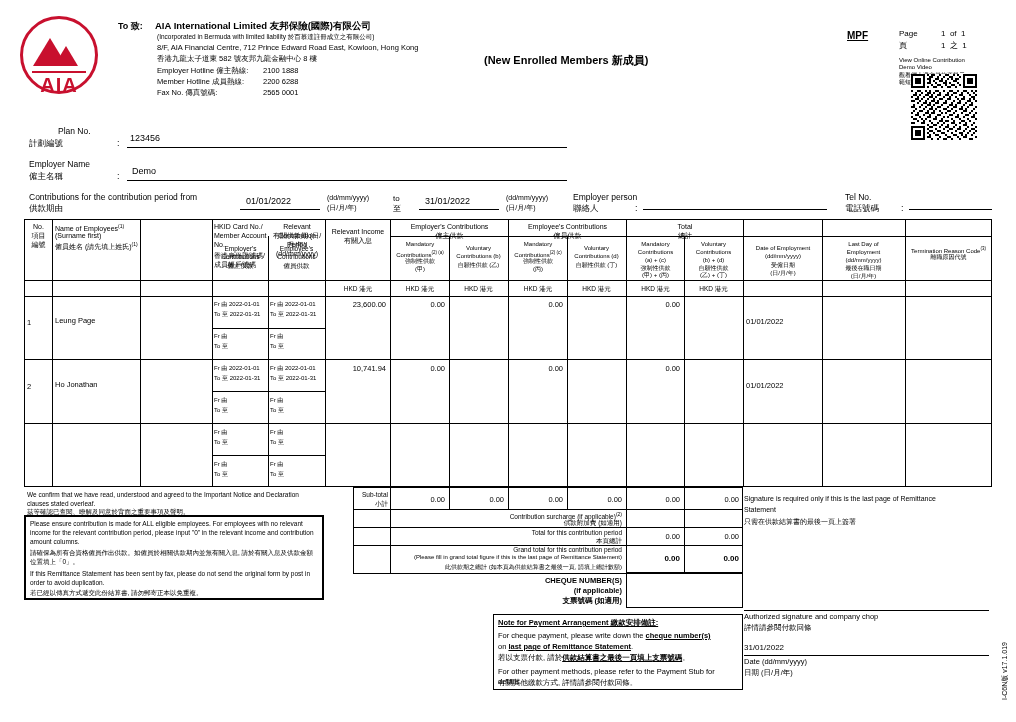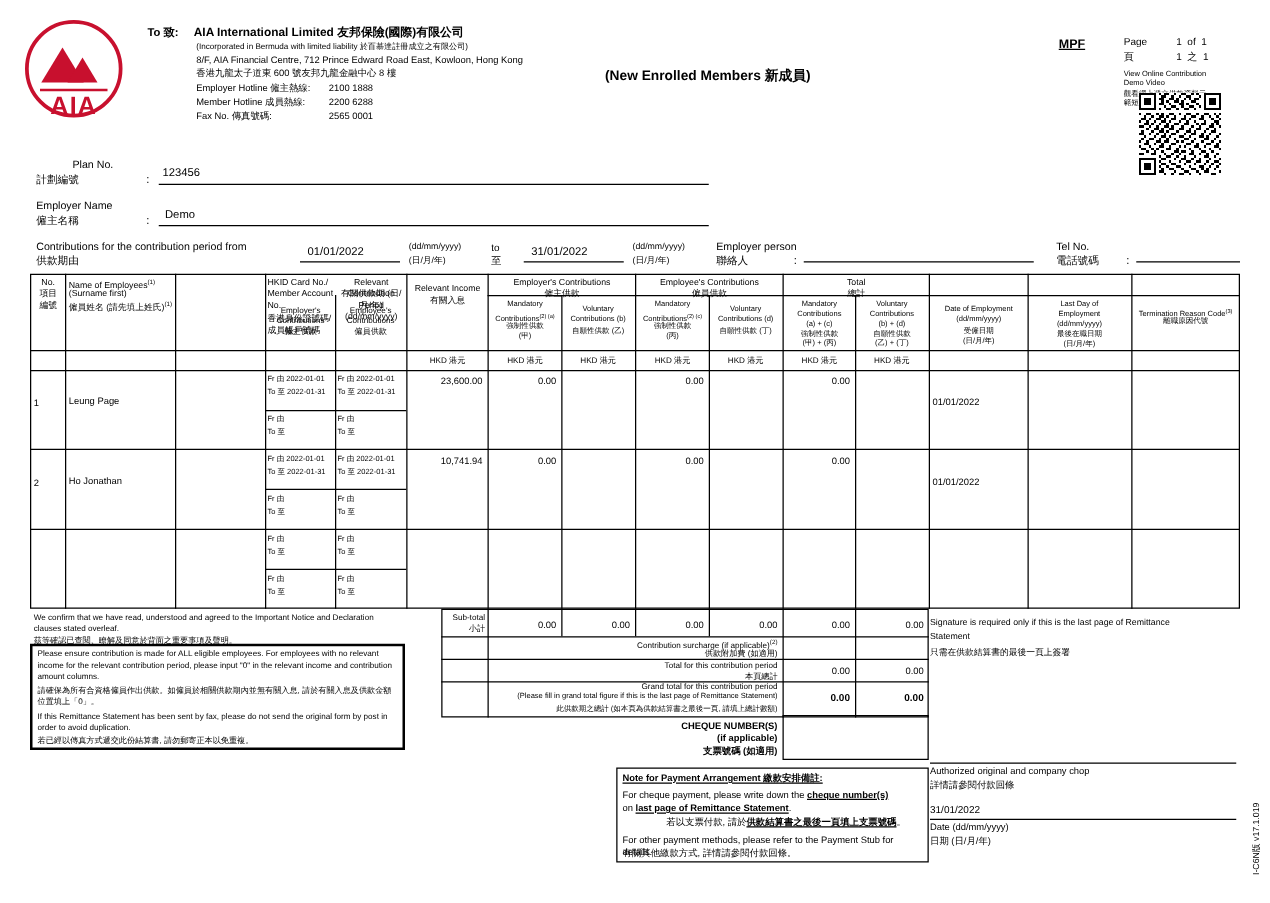--- a/index.html
+++ b/index.html
@@ -39,21 +39,21 @@
     <div class="mtn"></div>
     <div class="mtn2"></div>
     <div class="bar"></div>
     <div class="aia">AIA</div>
   </div>
 
   <div class="t bold" style="left:118px;top:20px;font-size:9px;">To 致:</div>
   <div class="t bold" style="left:155px;top:20px;font-size:9.5px;">AIA International Limited 友邦保險(國際)有限公司</div>
   <div class="t" style="left:157px;top:33px;font-size:6.5px;">(Incorporated in Bermuda with limited liability 於百慕達註冊成立之有限公司)</div>
   <div class="t" style="left:157px;top:43px;font-size:7.5px;">8/F, AIA Financial Centre, 712 Prince Edward Road East, Kowloon, Hong Kong</div>
-  <div class="t" style="left:157px;top:54px;font-size:7.5px;">香港九龍太子道東 600 號友邦九龍金融中心 8 樓</div>
+  <div class="t" style="left:157px;top:54px;font-size:7.5px;">香港九龍太子道東 582 號友邦九龍金融中心 8 樓</div>
   <div class="t" style="left:157px;top:66px;font-size:7.5px;">Employer Hotline 僱主熱線:</div>
   <div class="t" style="left:263px;top:66px;font-size:7.5px;">2100 1888</div>
   <div class="t" style="left:157px;top:77px;font-size:7.5px;">Member Hotline 成員熱線:</div>
   <div class="t" style="left:263px;top:77px;font-size:7.5px;">2200 6288</div>
   <div class="t" style="left:157px;top:88px;font-size:7.5px;">Fax No. 傳真號碼:</div>
   <div class="t" style="left:263px;top:88px;font-size:7.5px;">2565 0001</div>
 
   <div class="t bold" style="left:484px;top:53px;font-size:11px;">(New Enrolled Members 新成員)</div>
 
   <div class="t bold ul" style="left:847px;top:30px;font-size:10px;">MPF</div>
@@ -612,31 +612,31 @@
   <div class="t bold rt" style="left:490px;top:586px;width:132px;font-size:7.5px;">(if applicable)</div>
   <div class="t bold rt" style="left:490px;top:596px;width:132px;font-size:7.5px;">支票號碼 (如適用)</div>
   <div class="box" style="left:626px;top:572px;width:117px;height:36px;"></div>
   <div class="cell" style="left:630px;top:585px;width:110px;font-size:8px;"></div>
 
   <div class="t" style="left:744px;top:495px;font-size:7px;">Signature is required only if this is the last page of Remittance</div>
   <div class="t" style="left:744px;top:506px;font-size:7px;">Statement</div>
   <div class="t" style="left:744px;top:517px;font-size:7px;">只需在供款結算書的最後一頁上簽署</div>
 
   <div class="line" style="left:744px;top:610px;width:245px;height:1px;"></div>
-  <div class="t" style="left:744px;top:612px;font-size:7.5px;">Authorized original and company chop</div>
+  <div class="t" style="left:744px;top:612px;font-size:7.5px;">Authorized signature and company chop</div>
   <div class="t" style="left:744px;top:623px;font-size:7.5px;">詳情請參閱付款回條</div>
 
   <div class="t" style="left:744px;top:643px;font-size:8px;">31/01/2022</div>
   <div class="line" style="left:744px;top:655px;width:245px;height:1px;"></div>
   <div class="t" style="left:744px;top:657px;font-size:7.5px;">Date (dd/mm/yyyy)</div>
   <div class="t" style="left:744px;top:668px;font-size:7.5px;">日期 (日/月/年)</div>
 
   <div class="box" style="left:493px;top:614px;width:250px;height:76px;"></div>
   <div class="t bold ul" style="left:498px;top:618px;font-size:7.5px;">Note for Payment Arrangement 繳款安排備註:</div>
   <div class="t" style="left:498px;top:631px;font-size:7.5px;"><span>For cheque payment, please write down the</span> <span class="bold ul">cheque number(s)</span></div>
   <div class="t" style="left:498px;top:642px;font-size:7.5px;"><span>on</span> <span class="bold ul">last page of Remittance Statement</span><span>.</span></div>
-  <div class="t" style="left:498px;top:653px;font-size:7.5px;margin-left:35px;"><span>若以支票付款, 請於</span><span class="bold ul">供款結算書之最後一頁填上</span><span class="bold ul">支票號碼</span><span>。</span></div>
+  <div class="t" style="left:498px;top:653px;font-size:7.5px;"><span>若以支票付款, 請於</span><span class="bold ul">供款結算書之最後一頁填上</span><span class="bold ul">支票號碼</span><span>。</span></div>
   <div class="t" style="left:498px;top:667px;font-size:7.5px;width:238px;white-space:normal;line-height:10px;">For other payment methods, please refer to the Payment Stub for details.</div>
   <div class="t" style="left:498px;top:678px;font-size:7.5px;">有關其他繳款方式, 詳情請參閱付款回條。</div>
 
   <div class="rot" style="left:1000px;top:700px;font-size:7px;">I-C6N版 v17.1.019</div>
 
 </div>
 
 </body></html>

